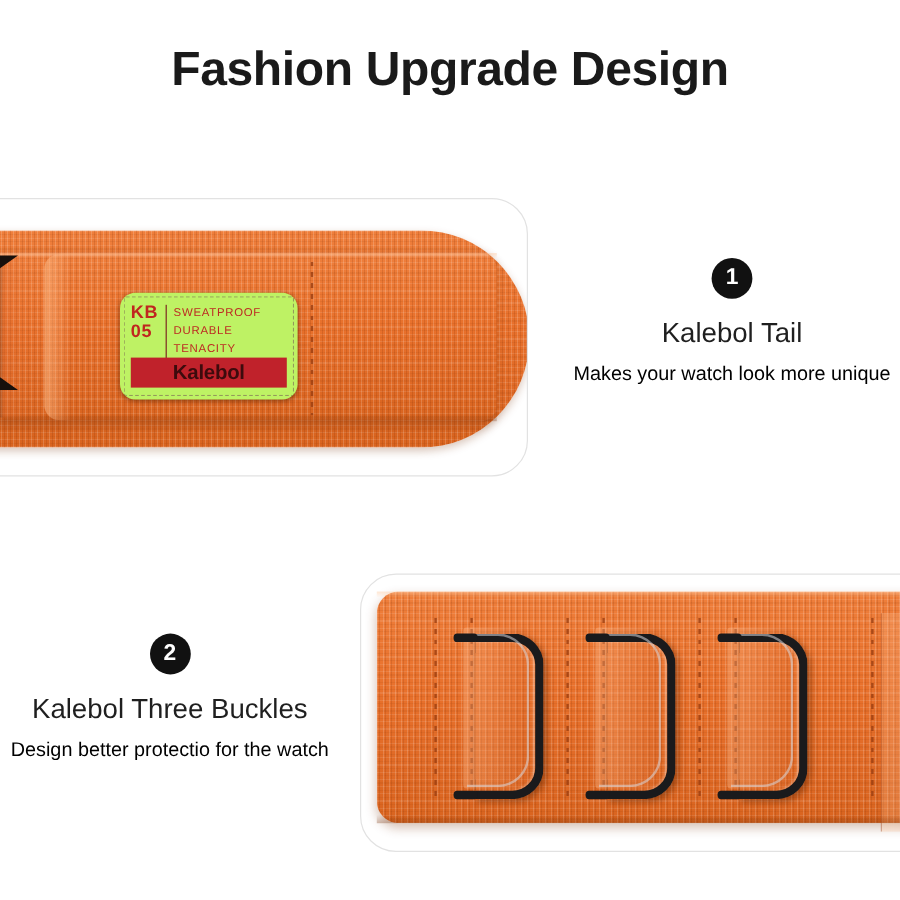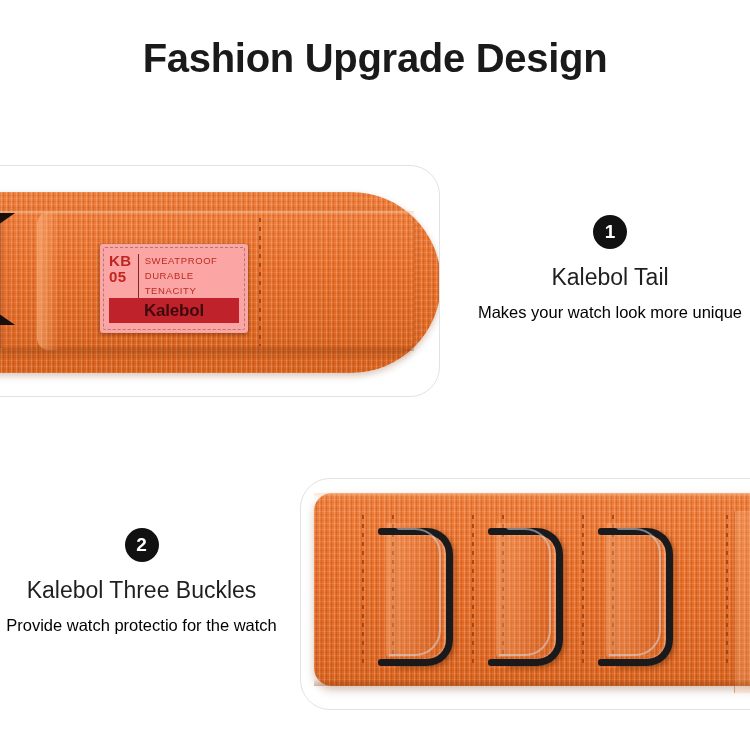--- a/index.html
+++ b/index.html
@@ -160,22 +160,22 @@
   }
   #tail-stitch-right { left: 318px; top: 52px; height: 128px; }
 
   
   #brand-label {
     position: absolute;
     left: 159px;
     top: 78px;
     width: 148px;
     height: 89px;
-    background: #fca5a5;
-    border-radius: 3px;
+    background: #bef264;
+    border-radius: 13px;
     box-shadow: 0 1px 4px rgba(60,20,0,0.5);
     overflow: hidden;
     box-sizing: border-box;
     padding: 9px 8px 0 9px;
   }
   
   #brand-label::before {
     content: "";
     position: absolute;
     left: 3px; top: 3px; right: 3px; bottom: 3px;
@@ -393,21 +393,21 @@
 
 <div class="callout" id="callout-1">
   <div class="badge">1</div>
   <div class="callout-title">Kalebol Tail</div>
   <div class="callout-desc">Makes your watch look more unique</div>
 </div>
 
 <div class="callout" id="callout-2">
   <div class="badge">2</div>
   <div class="callout-title">Kalebol Three Buckles</div>
-  <div class="callout-desc">Provide watch protectio for the watch</div>
+  <div class="callout-desc">Design better protectio for the watch</div>
 </div>
 
 <div class="photo-card" id="card-buckles">
 
   <div class="webbing" id="buckles-webbing">
 
     <div class="stitch-line bk-stitch" style="left:48px;"></div>
     <div class="stitch-line bk-stitch" style="left:78px;"></div>
     <div class="stitch-line bk-stitch" style="left:158px;"></div>
     <div class="stitch-line bk-stitch" style="left:188px;"></div>

